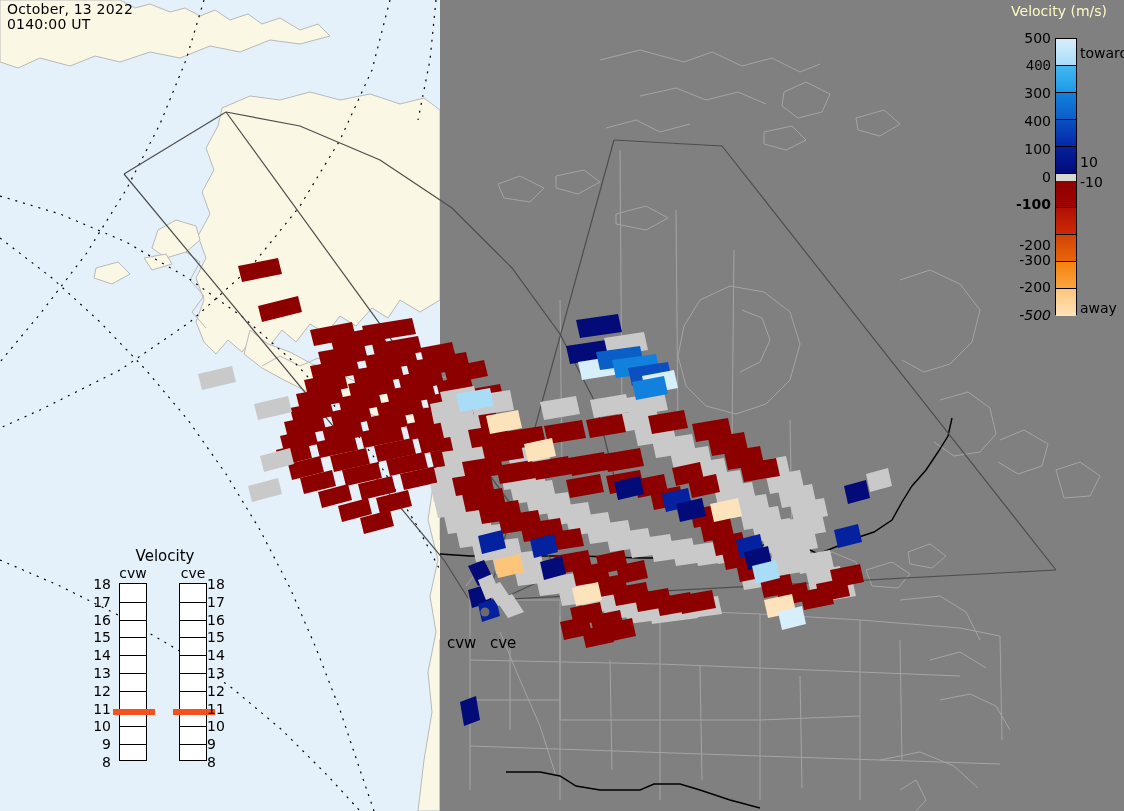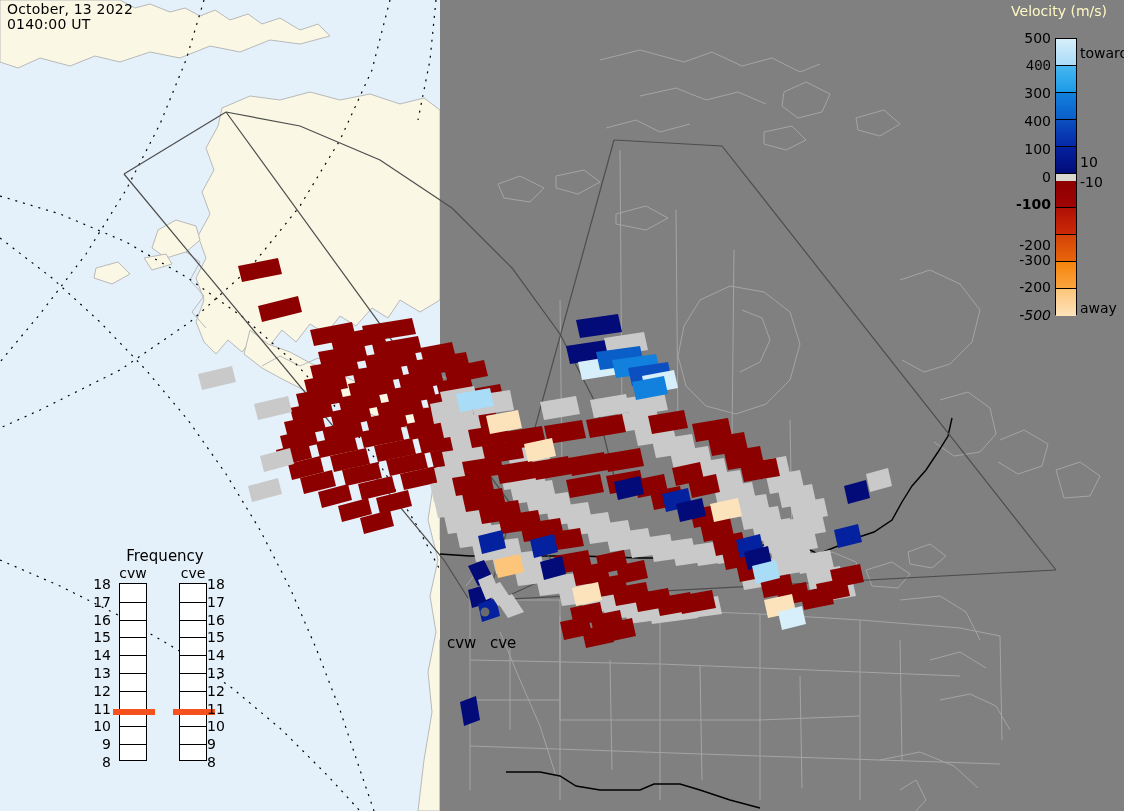--- a/index.html
+++ b/index.html
@@ -496,21 +496,21 @@
       </div>
       <div id="cbar-side">
         <div class="cb-side-lbl" style="top: 16px;">toward</div>
         <div class="cb-side-lbl" style="top: 125px;">10</div>
         <div class="cb-side-lbl" style="top: 145px;">-10</div>
         <div class="cb-side-lbl" style="top: 271px;">away</div>
       </div>
     </div>
 
     <div id="freq">
-      <div id="freq-title">Frequency</div>
+      <div id="freq-title">Velocity</div>
     <div class="freq-col" style="left: 28px;">
         <div class="freq-name">cvw</div>
         <div class="freq-bar">
           <div class="freq-div" style="top: 160px;"></div>
           <div class="freq-div" style="top: 142px;"></div>
           <div class="freq-div" style="top: 125px;"></div>
           <div class="freq-div" style="top: 107px;"></div>
           <div class="freq-div" style="top: 89px;"></div>
           <div class="freq-div" style="top: 71px;"></div>
           <div class="freq-div" style="top: 53px;"></div>

